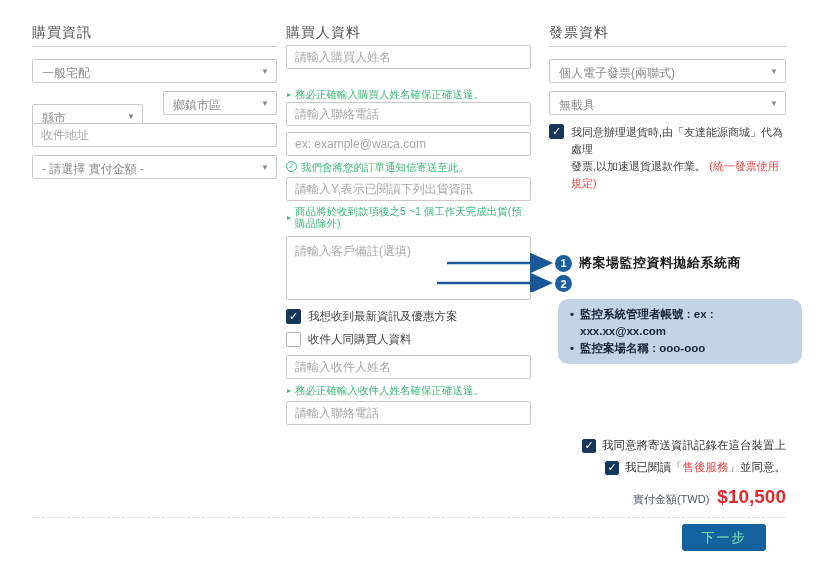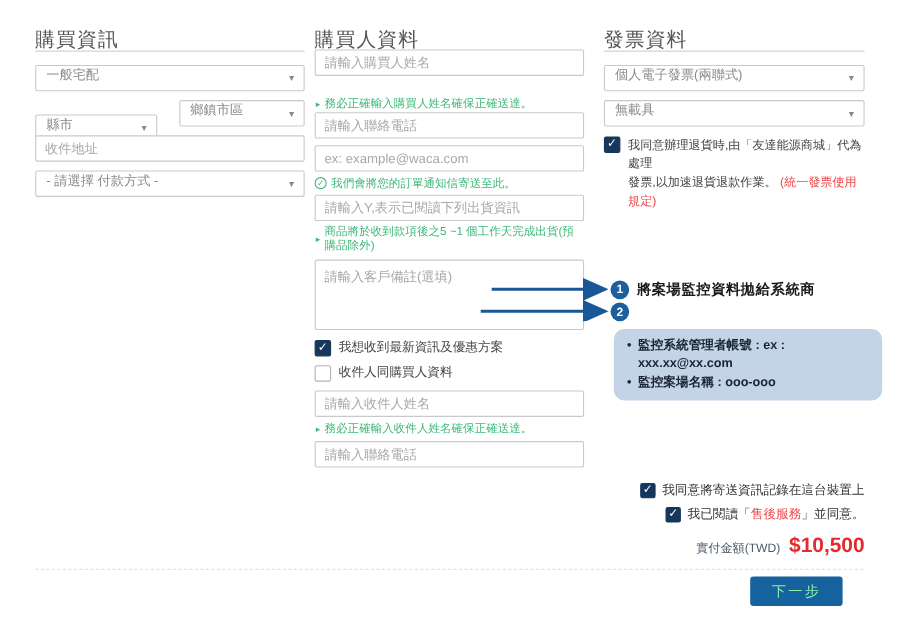--- a/index.html
+++ b/index.html
@@ -5,28 +5,28 @@
   * { margin:0; padding:0; box-sizing:border-box; }
   html,body { background:#ffffff; }
   body { font-family:"Liberation Sans","DejaVu Sans",sans-serif; }
   .page { position:relative; width:817px; height:570px; background:#fff; overflow:hidden; }
 
   .col { position:absolute; top:0; height:100%; }
   .col-left  { left:32px;  width:245px; }
   .col-mid   { left:286px; width:245px; }
   .col-right { left:549px; width:237px; }
 
-  .sec-title { position:absolute; left:0; font-size:18px; color:#555; font-weight:400; letter-spacing:1px; }
+  .sec-title { position:absolute; left:0; font-size:14px; color:#555; font-weight:400; letter-spacing:1px; }
   .divider { position:absolute; left:0; right:0; border-top:1px solid #ccc; }
 
   .select, .input, .textarea {
     position:absolute; background:#fff; border:1px solid #c9c9c9; border-radius:2px;
     font-size:12px; color:#8a8a8a;
   }
-  .select { height:24px; display:flex; align-items:flex-start; padding:0 18px 0 9px; cursor:pointer; }
+  .select { height:24px; display:flex; align-items:flex-end; padding:0 18px 0 9px; cursor:pointer; }
   .select .caret { position:absolute; right:7px; top:7px; font-size:8px; color:#888; }
   .input { height:24px; width:100%; padding:0 8px; outline:none; }
   .input::placeholder { color:#a8a8a8; opacity:1; }
   .textarea { width:100%; padding:6px 8px; resize:none; outline:none; font-family:inherit; }
   .textarea::placeholder { color:#a8a8a8; opacity:1; }
 
   .note { position:absolute; left:0; right:0; font-size:10.5px; color:#3cb878; line-height:12px; display:flex; }
   .note .marker { font-size:8px; margin:1px 4px 0 1px; flex:0 0 auto; }
   .note .circ { flex:0 0 auto; width:11px; height:11px; border:1px solid #3cb878; border-radius:50%;
     font-size:8px; line-height:9px; text-align:center; margin-right:4px; }
@@ -84,21 +84,21 @@
       <span class="caret">▼</span>
     </div>
     <div class="select" style="top:91px; left:131px; right:0">
       <span>鄉鎮市區</span>
       <span class="caret">▼</span>
     </div>
 
     <input class="input" style="top: 123px;" placeholder="收件地址">
 
     <div class="select" style="top:155px; left:0; right:0">
-      <span>- 請選擇 付款方式 -</span>
+      <span>- 請選擇 實付金額 -</span>
       <span class="caret">▼</span>
     </div>
   </div>
 
   <div class="col col-mid">
     <h2 class="sec-title" style="top:24px">購買人資料</h2>
     <div class="divider" style="top:46px"></div>
 
     <input class="input" style="top: 45px;" placeholder="請輸入購買人姓名">
     <div class="note" style="top:88px">

